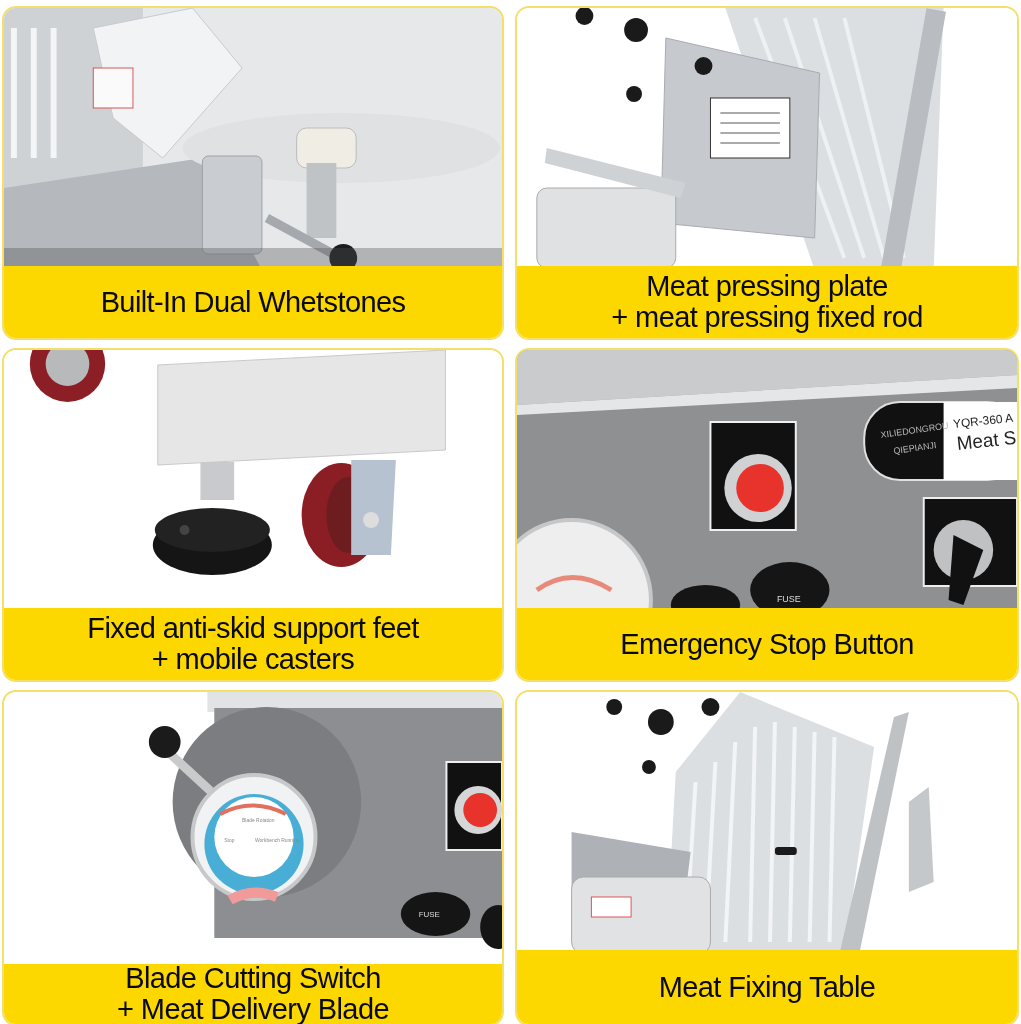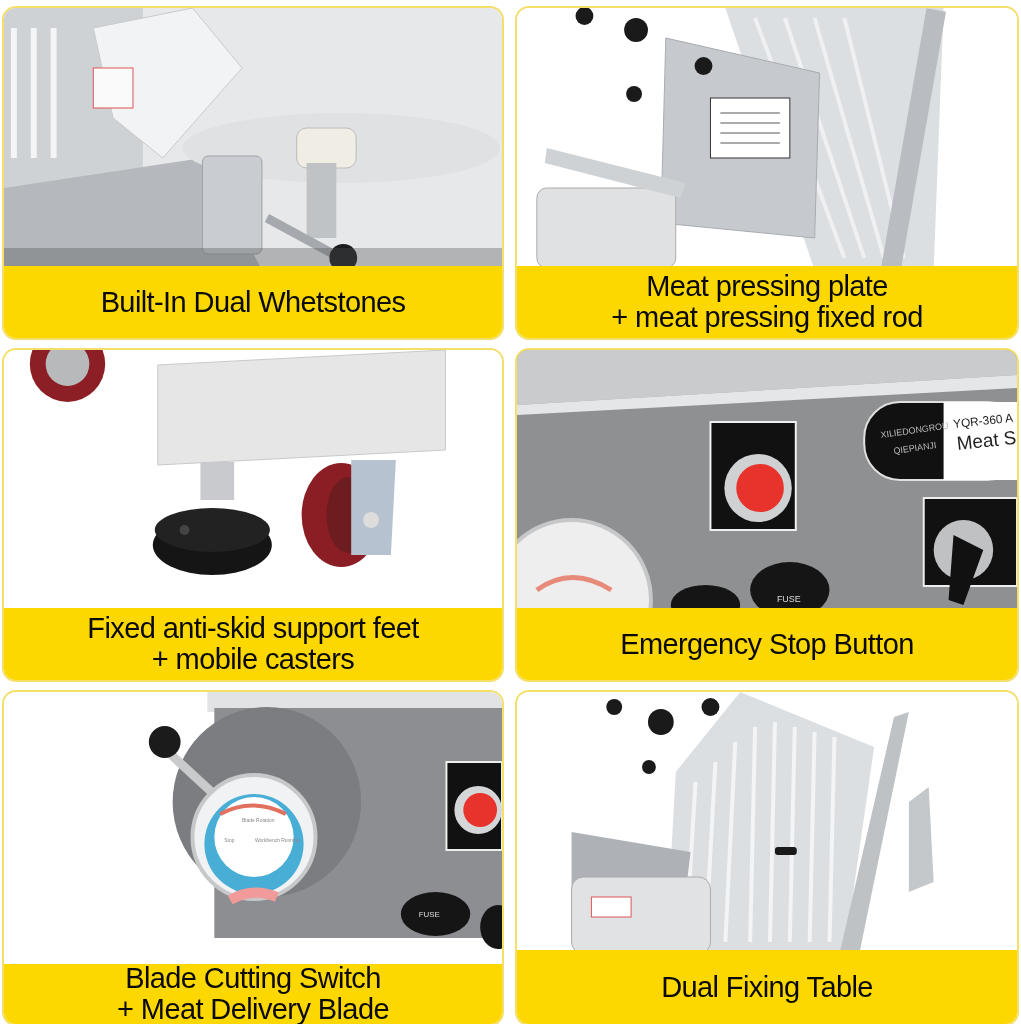--- a/index.html
+++ b/index.html
@@ -197,17 +197,17 @@
         <rect x="55" y="185" width="140" height="77" rx="12" fill="#e0e2e4" stroke="#aaa"></rect>
         <rect x="75" y="205" width="40" height="20" fill="#fff" stroke="#d55"></rect>
         <circle cx="98" cy="15" r="8" fill="#1a1a1a"></circle>
         <circle cx="145" cy="30" r="13" fill="#1a1a1a"></circle>
         <circle cx="133" cy="75" r="7" fill="#1a1a1a"></circle>
         <circle cx="195" cy="15" r="9" fill="#1a1a1a"></circle>
         <rect x="260" y="155" width="22" height="8" rx="3" fill="#1a1a1a"></rect>
       </svg>
     </div>
     <div class="caption" style="height:74px;">
-      <span>Dual Fixing Table</span>
+      <span>Meat Fixing Table</span>
     </div>
   </div>
 
 </div>
 
 </body></html>

